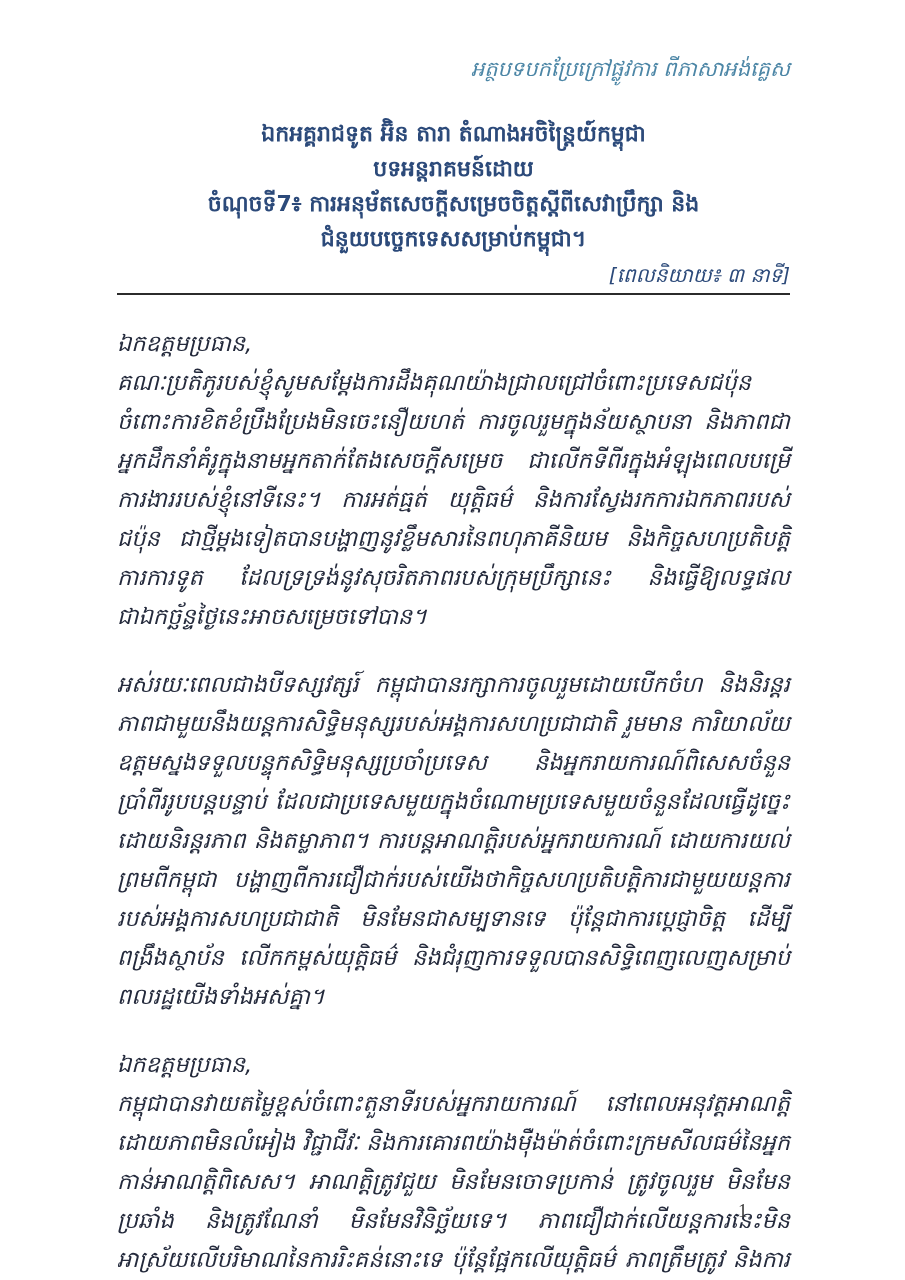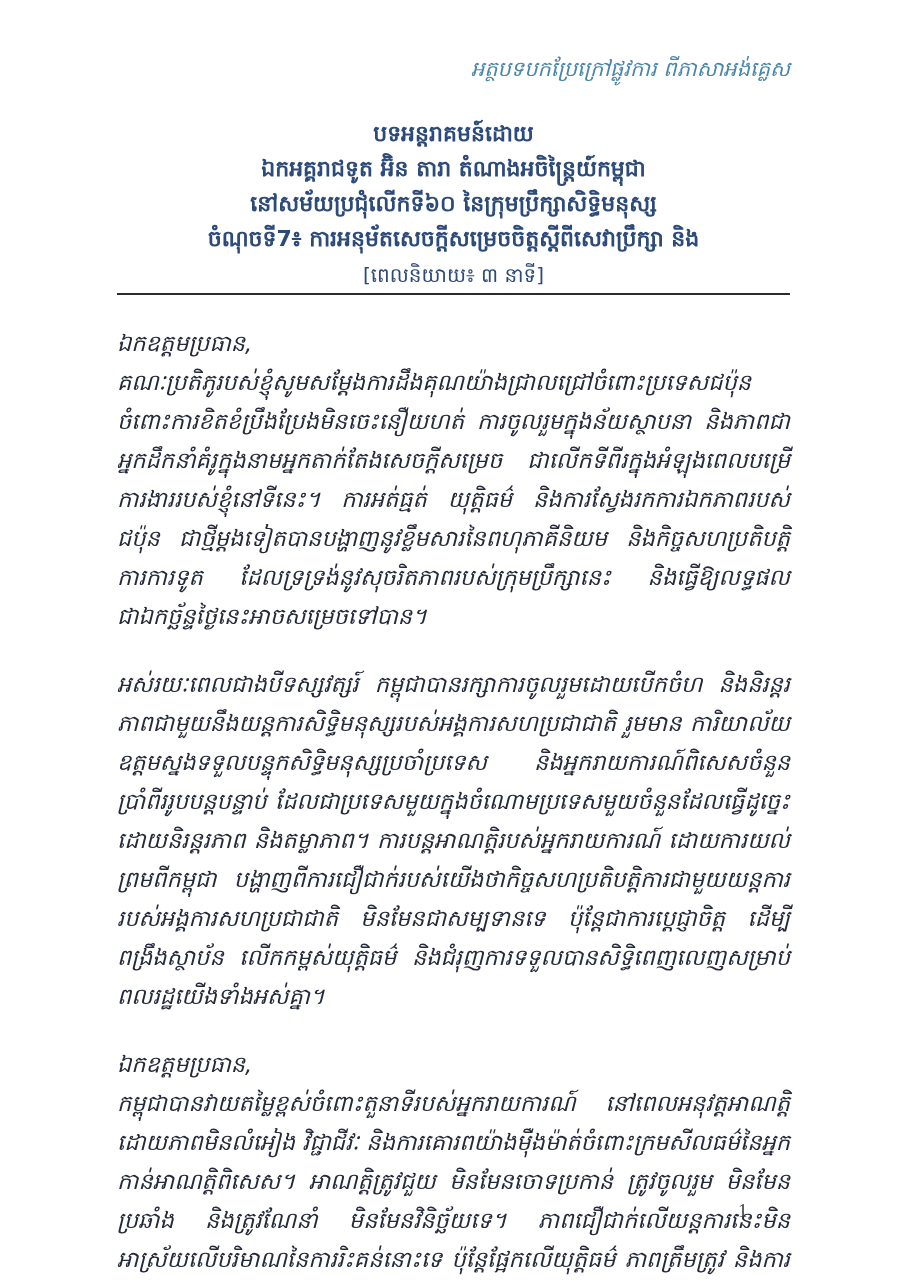--- a/index.html
+++ b/index.html
@@ -27,21 +27,22 @@
     margin-top: 32px;
     text-align: center;
     color: #2c4a7a;
     font-weight: bold;
     font-size: 22px;
     line-height: 35px;
   }
   .title-line { white-space: nowrap; }
   .time-note {
     margin-top: 6px;
-    text-align: center;
+    text-align: right;
+    font-style: italic;
     font-size: 20px;
     line-height: 27px;
     color: #2c4a7a;
   }
   .rule {
     border: none;
     border-top: 2px solid #2b2b2b;
     margin: 4px 0 0 0;
   }
   .body-text {
@@ -73,24 +74,24 @@
   }
 </style>
 </head>
 <body>
 
 <div class="page">
 
   <div class="header-note">អត្ថបទបកប្រែក្រៅផ្លូវការ ពីភាសាអង់គ្លេស</div>
 
   <div class="title-block">
+    <div class="title-line">ឯកអគ្គរាជទូត អ៊ិន តារា តំណាងអចិន្ត្រៃយ៍កម្ពុជា</div>
     <div class="title-line">បទអន្តរាគមន៍ដោយ</div>
-    <div class="title-line">ឯកអគ្គរាជទូត អ៊ិន តារា តំណាងអចិន្ត្រៃយ៍កម្ពុជា</div>
-    <div class="title-line">នៅសម័យប្រជុំលើកទី៦០ នៃក្រុមប្រឹក្សាសិទ្ធិមនុស្ស</div>
     <div class="title-line">ចំណុចទី7៖ ការអនុម័តសេចក្តីសម្រេចចិត្តស្តីពីសេវាប្រឹក្សា និង</div>
+    <div class="title-line">ជំនួយបច្ចេកទេសសម្រាប់កម្ពុជា។</div>
   </div>
 
   <div class="time-note">[ពេលនិយាយ៖ ៣ នាទី]</div>
 
   <hr class="rule">
 
   <div class="body-text">
     <div class="salutation">ឯកឧត្តមប្រធាន,</div>
     <p class="paragraph">គណៈប្រតិភូរបស់ខ្ញុំសូមសម្តែងការដឹងគុណយ៉ាងជ្រាលជ្រៅចំពោះប្រទេសជប៉ុន ចំពោះការខិតខំប្រឹងប្រែងមិនចេះនឿយហត់ ការចូលរួមក្នុងន័យស្ថាបនា និងភាពជាអ្នកដឹកនាំគំរូក្នុងនាមអ្នកតាក់តែងសេចក្តីសម្រេច ជាលើកទីពីរក្នុងអំឡុងពេលបម្រើការងាររបស់ខ្ញុំនៅទីនេះ។ ការអត់ធ្មត់ យុត្តិធម៌ និងការស្វែងរកការឯកភាពរបស់ជប៉ុន ជាថ្មីម្តងទៀតបានបង្ហាញនូវខ្លឹមសារនៃពហុភាគីនិយម និងកិច្ចសហប្រតិបត្តិការការទូត ដែលទ្រទ្រង់នូវសុចរិតភាពរបស់ក្រុមប្រឹក្សានេះ និងធ្វើឱ្យលទ្ធផលជាឯកច្ឆ័ន្ទថ្ងៃនេះអាចសម្រេចទៅបាន។</p>
     <p class="paragraph">អស់រយៈពេលជាងបីទស្សវត្សរ៍ កម្ពុជាបានរក្សាការចូលរួមដោយបើកចំហ និងនិរន្តរភាពជាមួយនឹងយន្តការសិទ្ធិមនុស្សរបស់អង្គការសហប្រជាជាតិ រួមមាន ការិយាល័យឧត្តមស្នងទទួលបន្ទុកសិទ្ធិមនុស្សប្រចាំប្រទេស និងអ្នករាយការណ៍ពិសេសចំនួនប្រាំពីររូបបន្តបន្ទាប់ ដែលជាប្រទេសមួយក្នុងចំណោមប្រទេសមួយចំនួនដែលធ្វើដូច្នេះ ដោយនិរន្តរភាព និងតម្លាភាព។ ការបន្តអាណត្តិរបស់អ្នករាយការណ៍ ដោយការយល់ព្រមពីកម្ពុជា បង្ហាញពីការជឿជាក់របស់យើងថាកិច្ចសហប្រតិបត្តិការជាមួយយន្តការរបស់អង្គការសហប្រជាជាតិ មិនមែនជាសម្បទានទេ ប៉ុន្តែជាការប្តេជ្ញាចិត្ត ដើម្បីពង្រឹងស្ថាប័ន លើកកម្ពស់យុត្តិធម៌ និងជំរុញការទទួលបានសិទ្ធិពេញលេញសម្រាប់ពលរដ្ឋយើងទាំងអស់គ្នា។</p>

